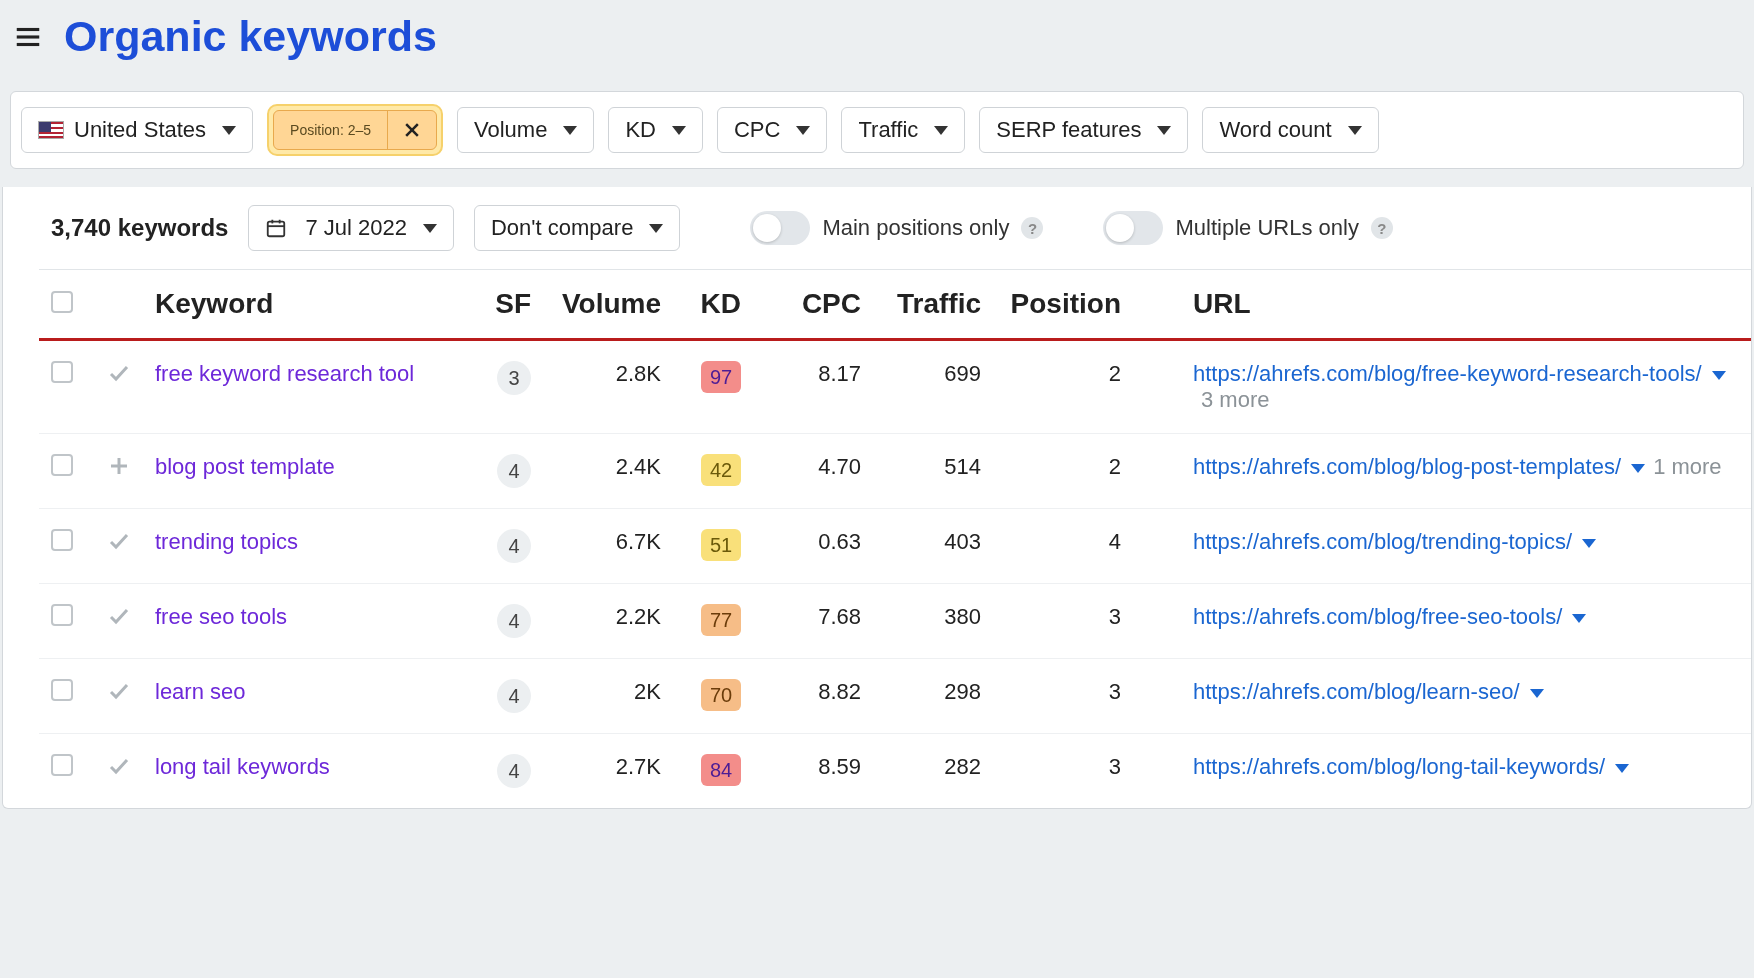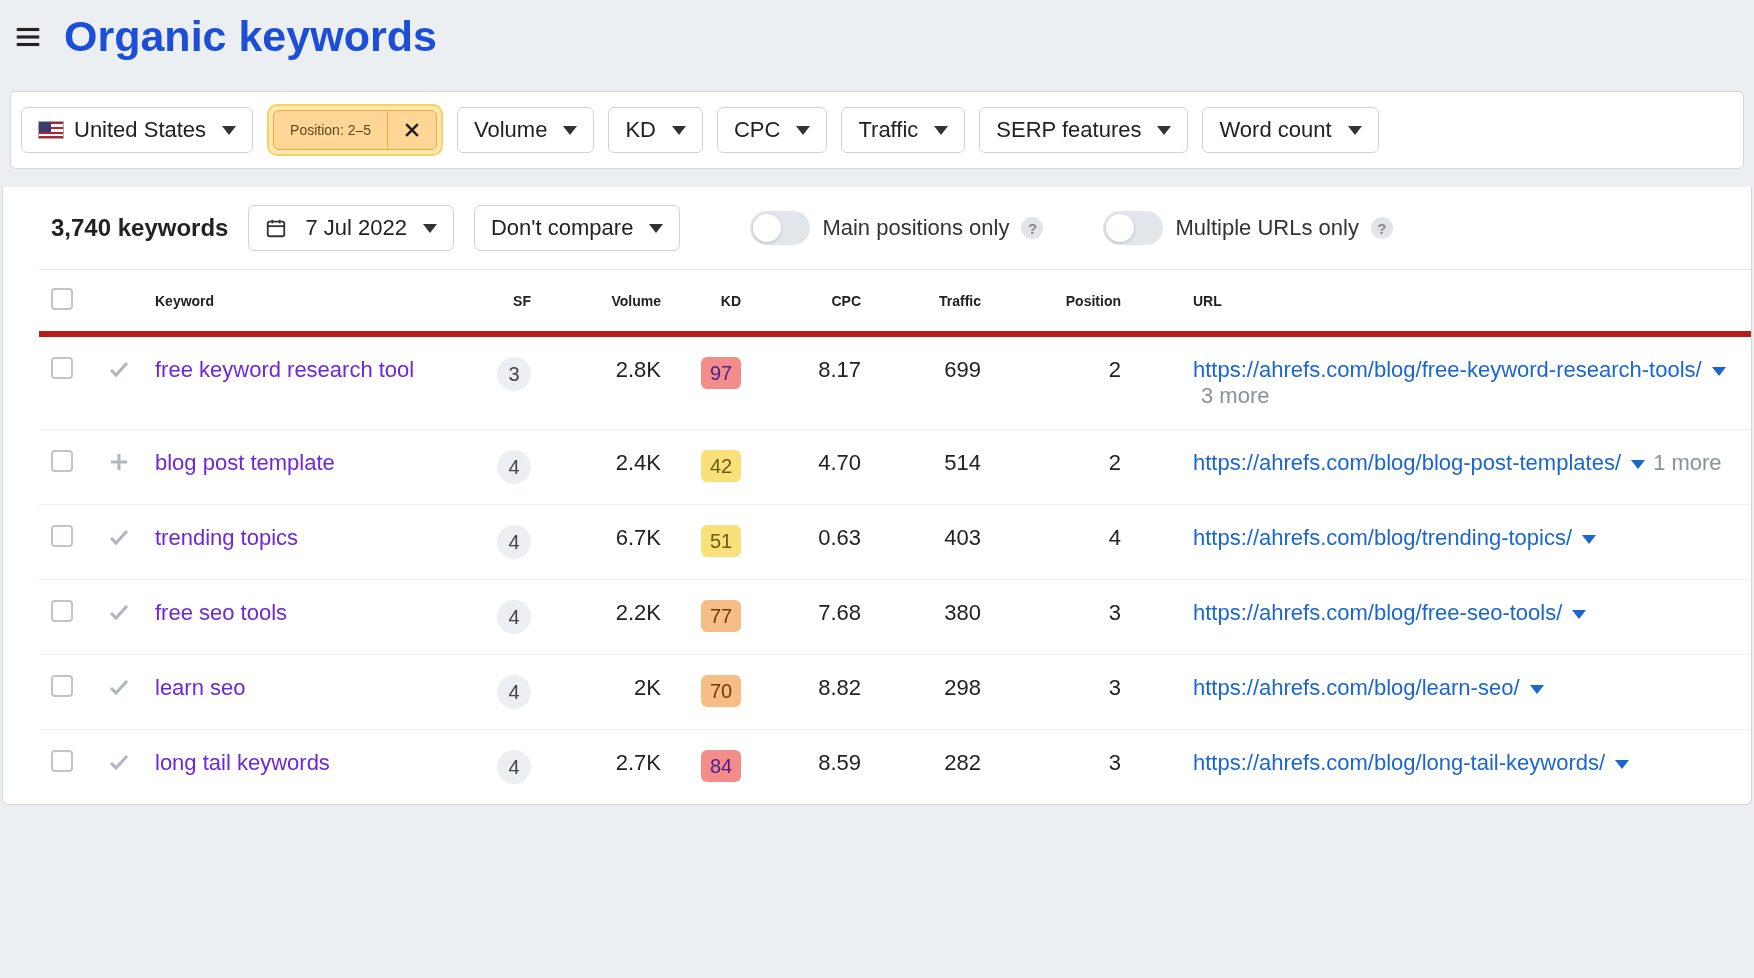--- a/index.html
+++ b/index.html
@@ -27,21 +27,21 @@
 
   .toolbar { background:#fff; border:1px solid #d3d7db; border-top:none; border-radius:0 0 6px 6px; margin:0 2px;padding-left:36px; }
   .toolbar-top { display:flex; align-items:center; gap:20px; padding: 18px 12px; }
   .kw-count { font-size:24px; font-weight:700; }
   .toggle { display:inline-flex; align-items:center; gap:12px; font-size:22px; color:#333; }
   .switch { width:60px; height:34px; background:#e2e6ea; border-radius:20px; position:relative; cursor:pointer; }
   .switch::after { content:""; position:absolute; top:3px; left:3px; width:28px; height:28px; background:#fff; border-radius:50%; box-shadow:0 1px 3px rgba(0,0,0,.2); }
   .help-icon { display:inline-flex; width:22px; height:22px; border-radius:50%; background:#e1e5e8; color:#888; align-items:center; justify-content:center; font-size:15px; font-weight:700; }
 
   table { width:100%; border-collapse:collapse; }
-  thead th { text-align:left; font-size:14px; font-weight:700; color:#222; padding: 18px 12px; border-top:1px solid #e1e5e8; border-bottom:6px solid #b91c1c; }
+  thead th { text-align:left; font-size:28px; font-weight:700; color:#222; padding: 18px 12px; border-top:1px solid #e1e5e8; border-bottom:3px solid #b91c1c; }
   thead th.right { text-align:right; }
   tbody td { padding: 20px 12px; border-bottom:1px solid #eef0f2; vertical-align:top; font-size:22px; }
   tbody td.right { text-align:right; }
   tbody tr.no-border td { border-bottom: none; }
   
   .cb { width:22px; height:22px; border:2px solid #c0c5c9; border-radius:4px; display:inline-block; cursor:pointer; }
   .status-icon { color:#b0b6bb; margin-left:6px; display:inline-flex; }
   .status-icon svg { width:24px; height:24px; }
   .kw-link { color:#6d28d9; text-decoration:none; }
 

